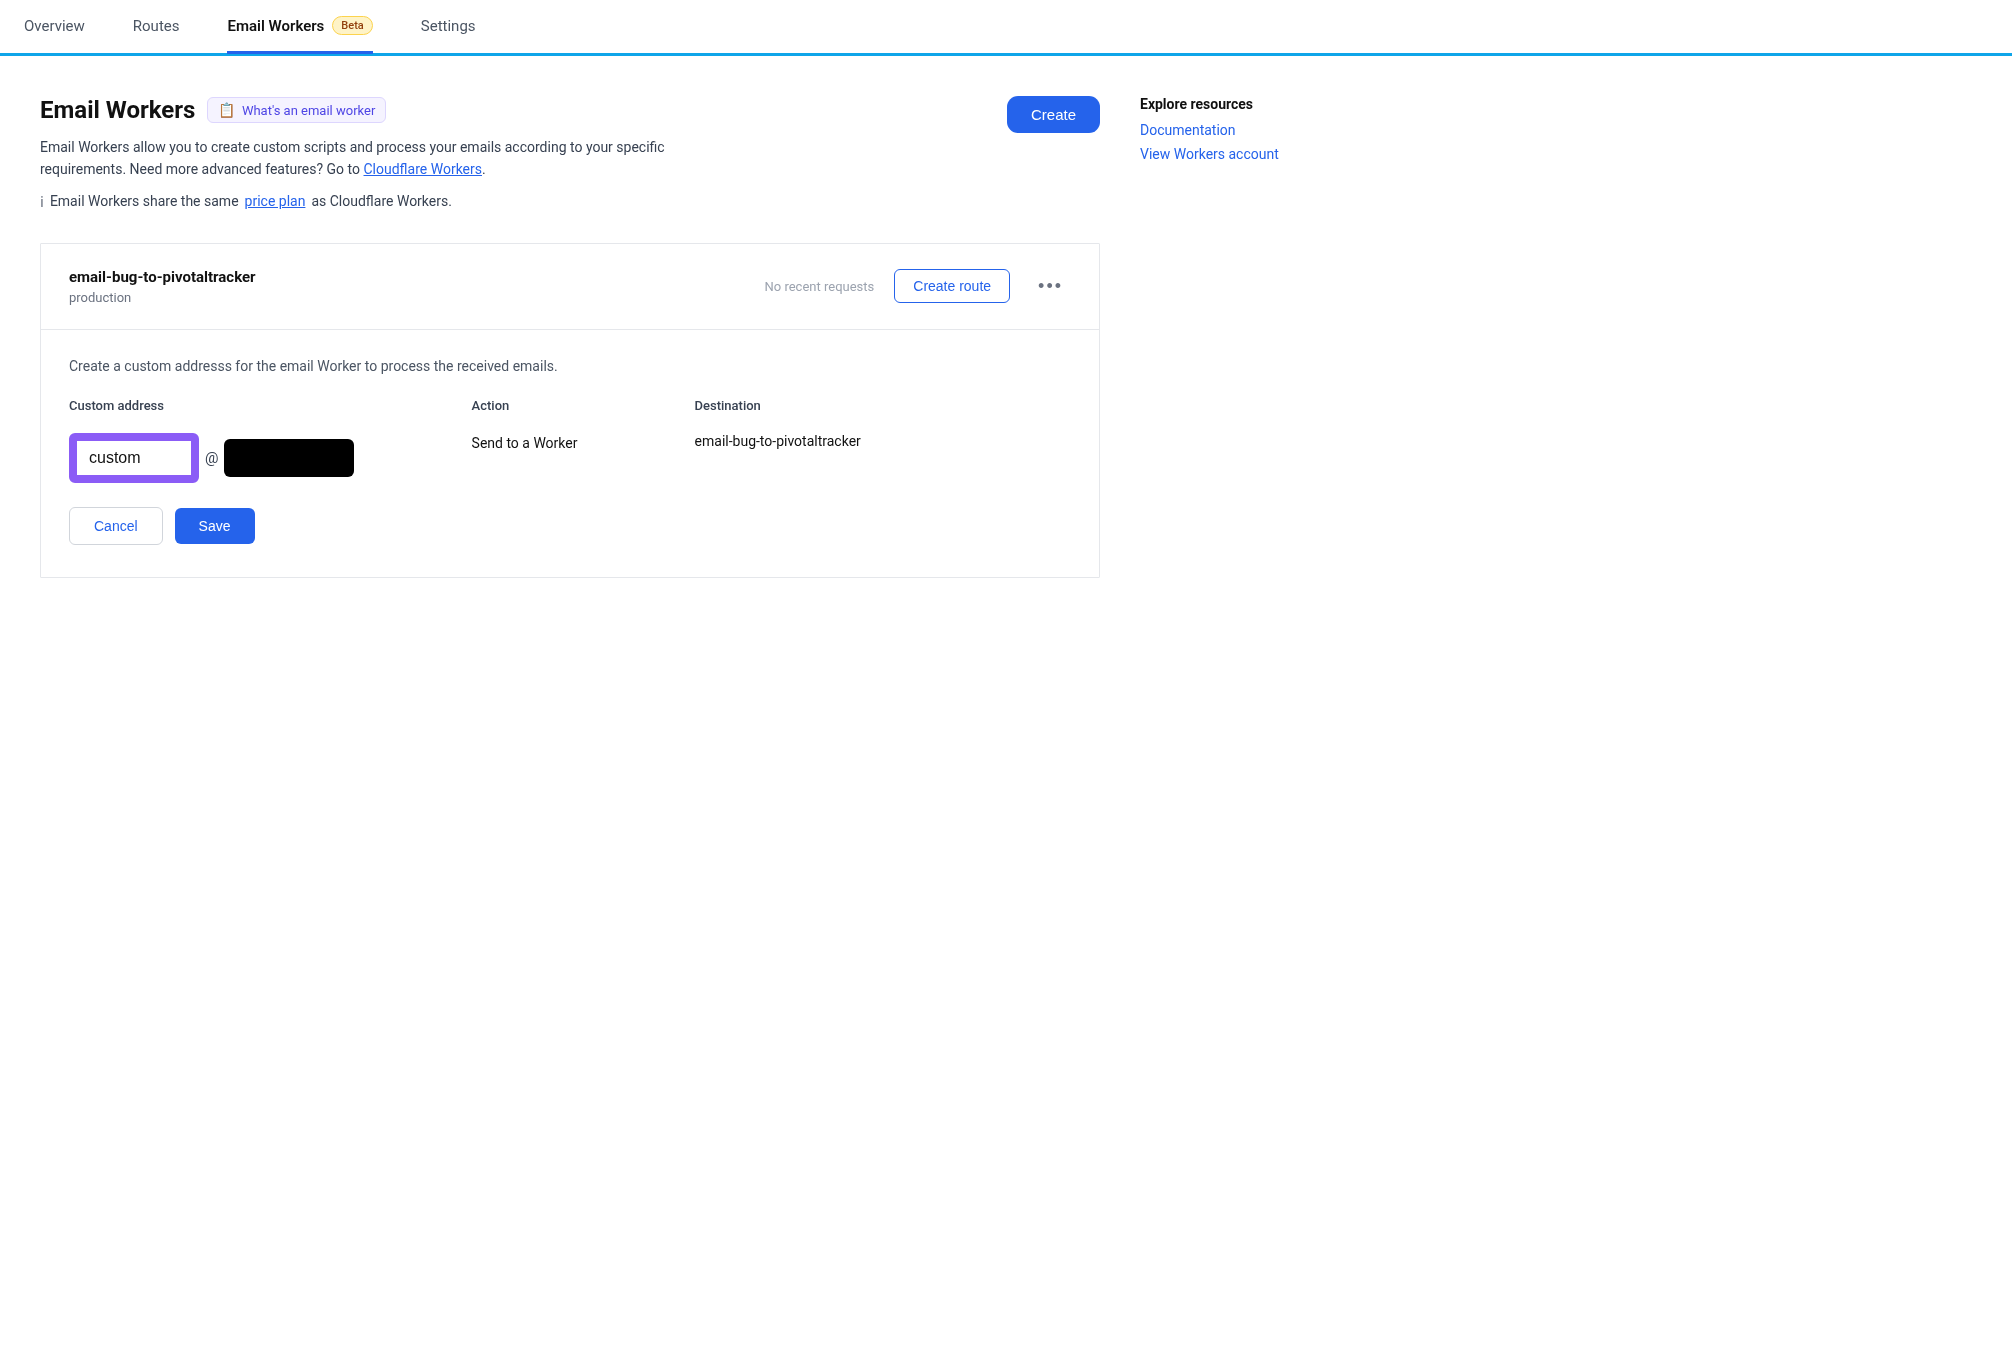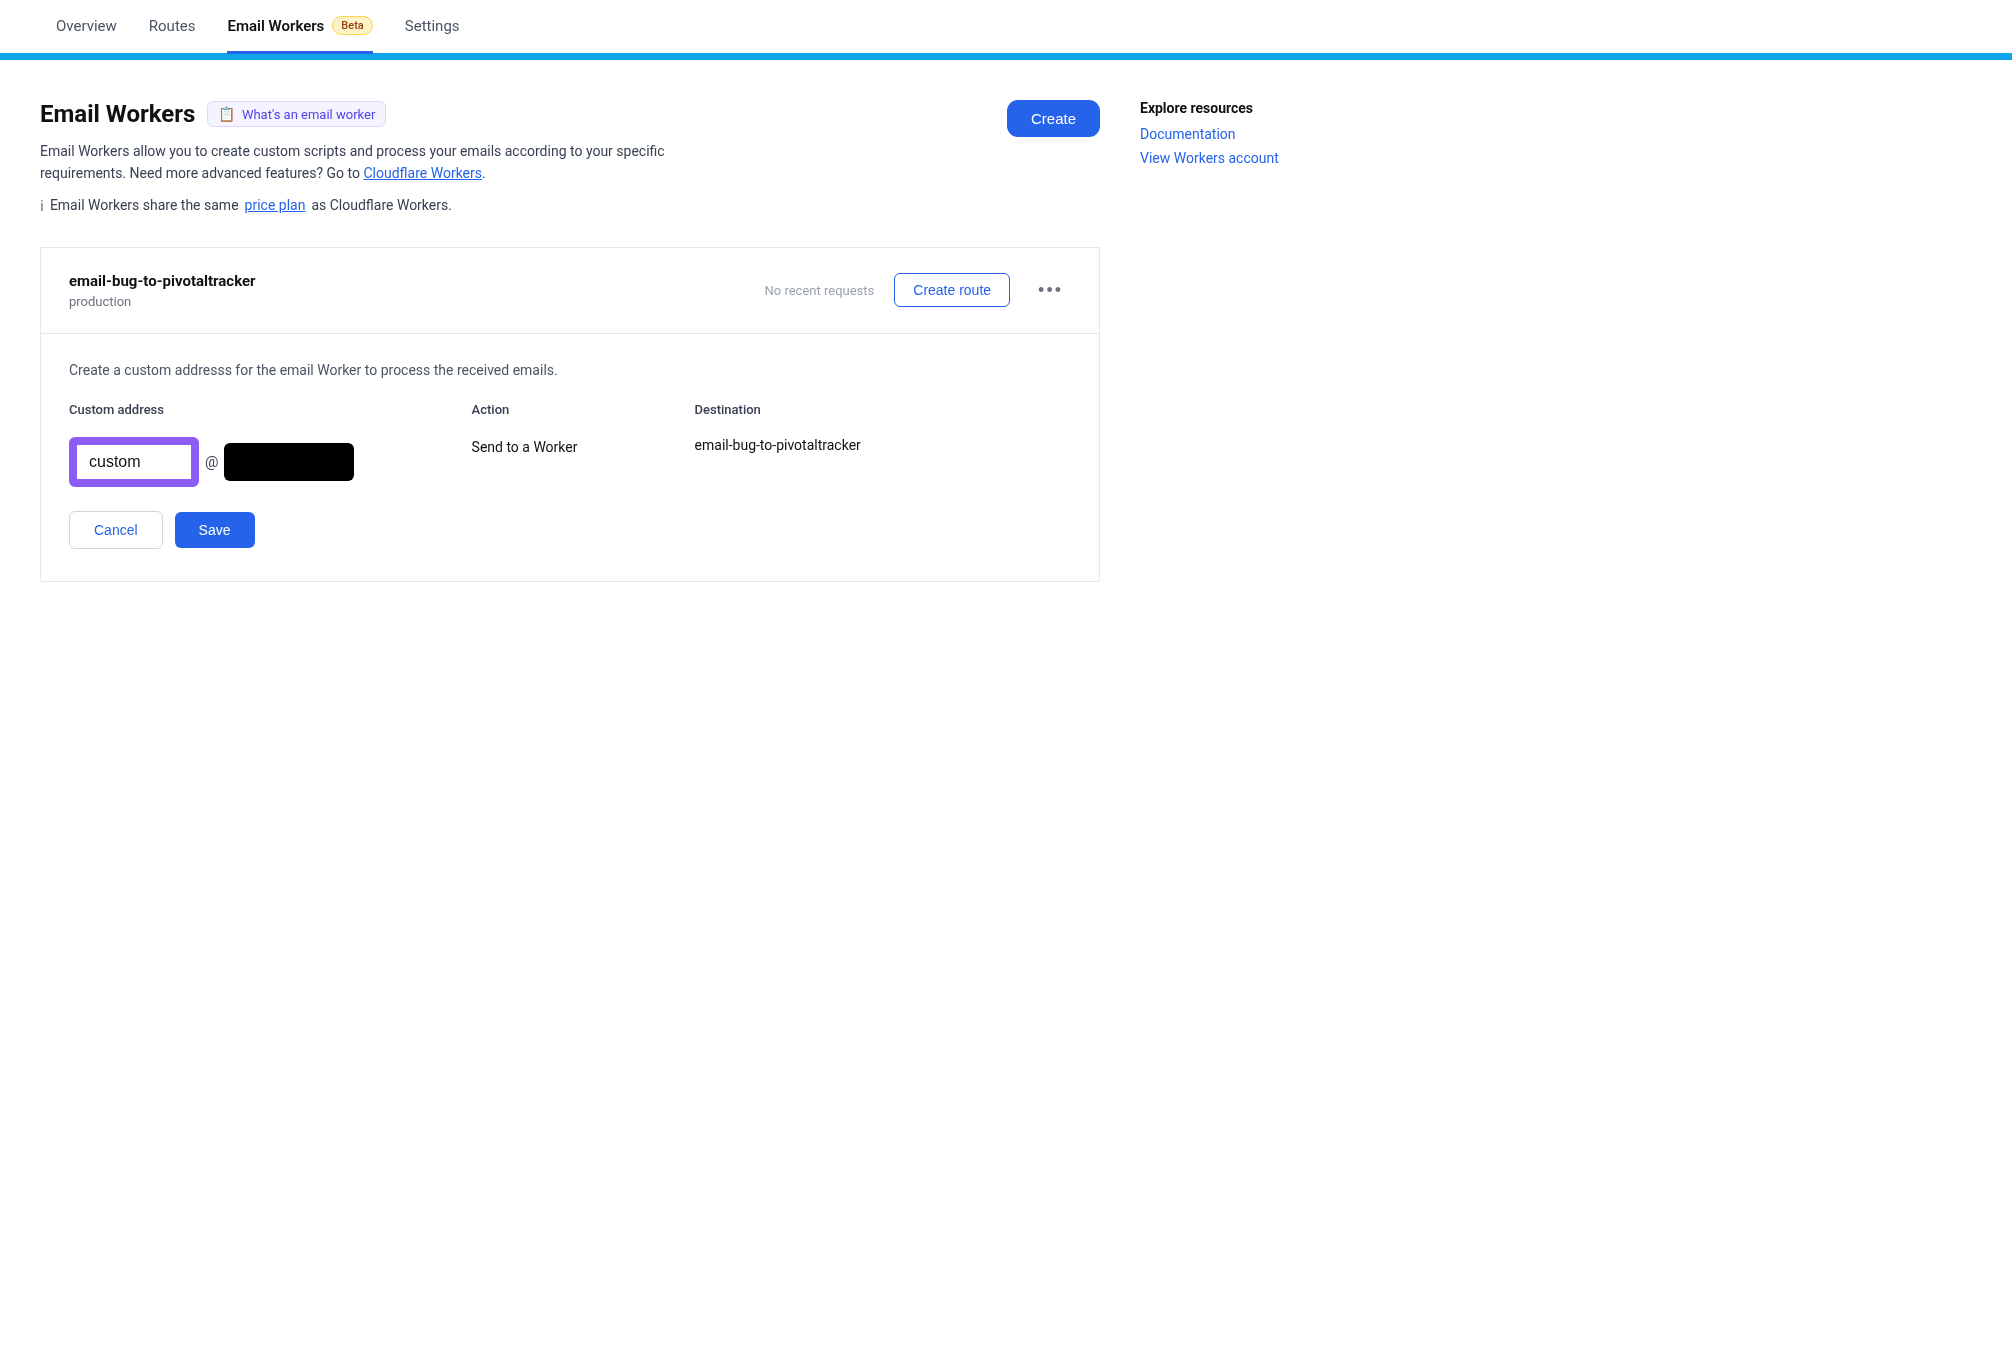--- a/index.html
+++ b/index.html
@@ -12,23 +12,23 @@
       font-family: -apple-system, BlinkMacSystemFont, 'Segoe UI', Roboto, sans-serif;
       background: #fff;
       color: #1a1a1a;
       font-size: 15px;
     }
 
     
     .tab-bar {
       display: flex;
       align-items: center;
-      border-bottom: 7px solid #0ea5e9;
-      padding: 0 56px;
-      gap: 32px;
+      border-bottom: 3px solid #0ea5e9;
+      padding: 0 24px;
+      gap: 48px;
     }
 
     .tab-item {
       display: flex;
       align-items: center;
       gap: 8px;
       padding: 16px 0;
       font-size: 15px;
       color: #4b5563;
       cursor: pointer;

